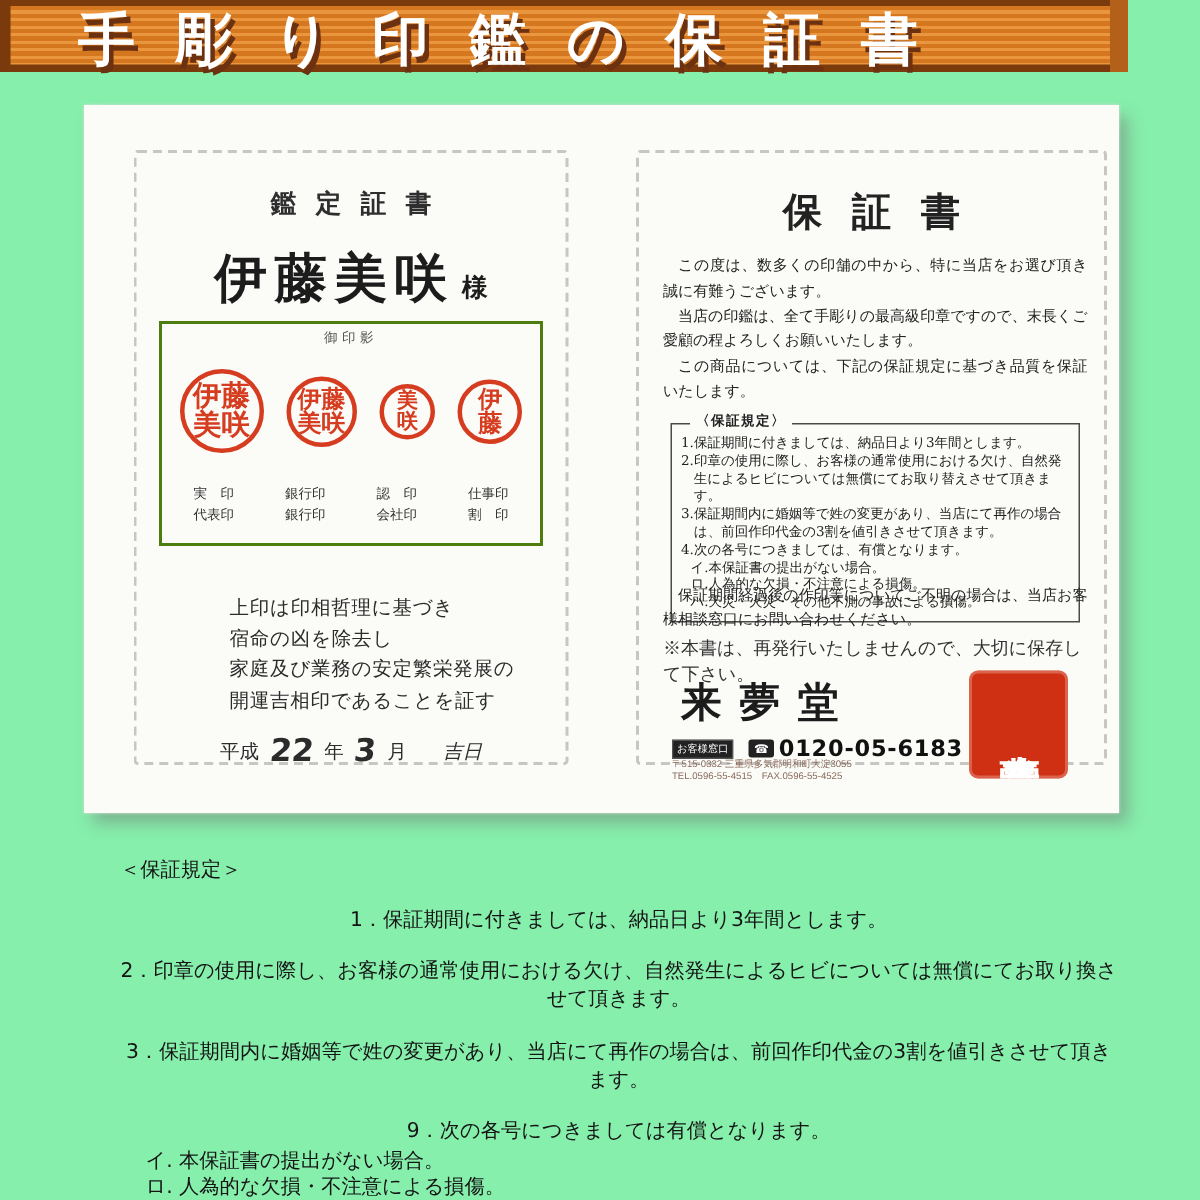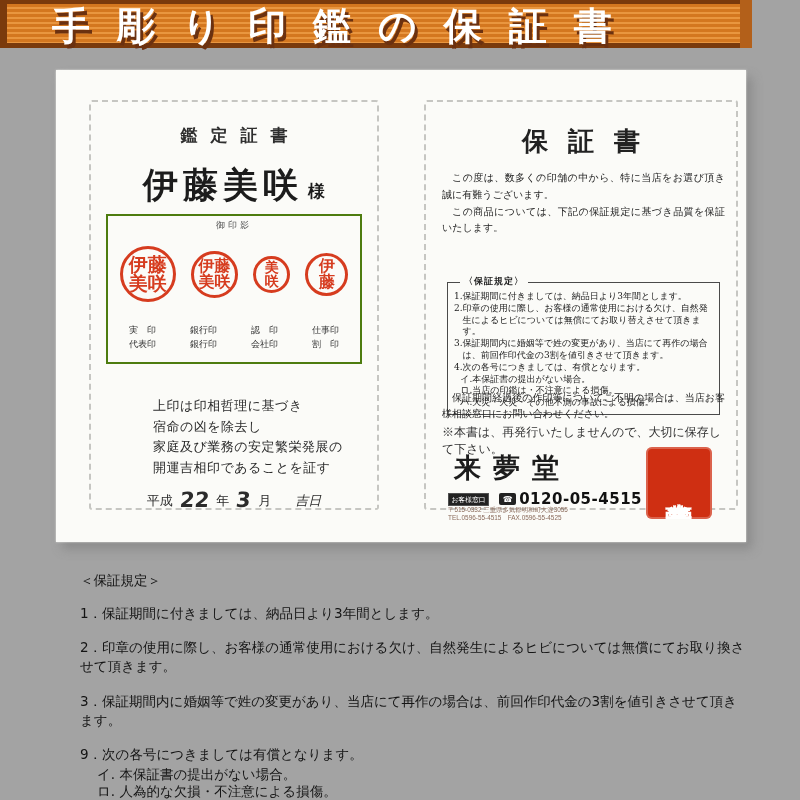--- a/index.html
+++ b/index.html
@@ -2,21 +2,21 @@
 <html style="--banner-base: #7a3a0c; --banner-stripe-dark: #d4771f; --banner-stripe-light: #e9963f; --banner-right-band: #b3601a; --banner-text: #ffffff; --banner-text-shadow: #6b3110; --seal-red: #d63c1f; --shop-seal-red: #cf2f12; --paper: #fbfbf8;"><head>
 <meta charset="utf-8">
 <style>
   :root{
     --banner-base:#7a3a0c; --banner-stripe-dark:#d4771f; --banner-stripe-light:#e9963f;
     --banner-right-band:#b3601a; --banner-text:#ffffff; --banner-text-shadow:#6b3110;
     --seal-red:#d63c1f; --shop-seal-red:#cf2f12; --paper:#fbfbf8;
   }
   *{margin:0;padding:0;box-sizing:border-box;}
   body{background:#ffffff;font-family:"Liberation Sans","DejaVu Sans",sans-serif;}
-  #page{position:relative;width:800px;height:800px;background:#a3a3a3;overflow:hidden;}
+  #page{position:relative;width:800px;height:800px;background:#86efac;overflow:hidden;}
 
   
   #banner{position:absolute;left:0;top:0;width:752px;height:48px;background:var(--banner-base);}
   #banner .stripes{position:absolute;top:4px;right:12px;bottom:5px;left:7px;
     background:repeating-linear-gradient(180deg,var(--banner-stripe-dark) 0 3px,var(--banner-stripe-light) 3px 5px);}
   #banner .right-band{position:absolute;top:0;right:0;bottom:0;width:12px;background:var(--banner-right-band);}
   #banner .title{position:absolute;left:52px;top:1px;width:660px;text-align:left;
     font-size:38px;font-weight:800;letter-spacing:27px;color:var(--banner-text);
     text-shadow:3px 4px 0 var(--banner-text-shadow);font-family:"DejaVu Sans",sans-serif;white-space:nowrap;}
 
@@ -88,21 +88,21 @@
     line-height:1.1;letter-spacing:1px;overflow:hidden;box-shadow:inset 0 0 0 2px rgba(255,255,255,.25);}
   .wm{position:absolute;border:7px solid #ededeа;border-color:#ececea;border-radius:50%;opacity:.55;z-index:0;}
   .wm1{width:90px;height:90px;left:50px;top:150px;}
   .wm2{width:70px;height:70px;left:150px;top:210px;}
   .wm3{width:80px;height:80px;left:90px;top:280px;}
 
   
   #bottom{position:absolute;left:80px;top:571px;width:665px;color:#141414;font-size:13.5px;line-height:1.42;
     font-family:"DejaVu Sans","Liberation Sans",sans-serif;}
   #bottom .heading{margin-bottom:14px;}
-  #bottom .clause{margin-bottom:15px;}
+  #bottom .clause{margin-bottom:15px;text-align:center;}
   #bottom .clause-last{margin-bottom:2px;}
   #bottom .subs{margin-left:17px;line-height:1.22;}
 </style>
 </head>
 <body>
 
 <div id="page">
 
   <div id="banner">
     <div class="stripes"></div>
@@ -161,42 +161,43 @@
 
     <div class="cert" id="cert-right">
       <div class="wm wm1"></div>
       <div class="wm wm2"></div>
       <div class="wm wm3"></div>
 
       <div class="rc-title">保証書</div>
 
       <div class="rc-intro">
         <p>この度は、数多くの印舗の中から、特に当店をお選び頂き誠に有難うございます。</p>
+        <p>当店の印鑑は、全て手彫りの最高級印章ですので、末長くご愛顧の程よろしくお願いいたします。</p>
         <p>この商品については、下記の保証規定に基づき品質を保証いたします。</p>
       </div>
 
       <div class="rc-box">
         <span class="box-title">〈保証規定〉</span>
         <div class="prov-item">1.保証期間に付きましては、納品日より3年間とします。</div>
         <div class="prov-item">2.印章の使用に際し、お客様の通常使用における欠け、自然発生によるヒビについては無償にてお取り替えさせて頂きます。</div>
         <div class="prov-item">3.保証期間内に婚姻等で姓の変更があり、当店にて再作の場合は、前回作印代金の3割を値引きさせて頂きます。</div>
         <div class="prov-item">4.次の各号につきましては、有償となります。</div>
         <div class="prov-item prov-sub">イ.本保証書の提出がない場合。</div>
-        <div class="prov-item prov-sub">ロ.当店の印鑑は・不注意による損傷。</div>
+        <div class="prov-item prov-sub">ロ.人為的な欠損・不注意による損傷。</div>
         <div class="prov-item prov-sub">ハ.天災・火災・その他不測の事故による損傷。</div>
       </div>
 
       <div class="rc-after">保証期間経過後の作印等についてご不明の場合は、当店お客様相談窓口にお問い合わせください。</div>
       <div class="rc-note">※本書は、再発行いたしませんので、大切に保存して下さい。</div>
 
       <div class="rc-shop-name">来夢堂</div>
       <div class="rc-contact">
         <span class="contact-badge">お客様窓口</span>
         <span class="freedial-icon">☎</span>
-        <span class="freedial-number">0120-05-4515</span>
+        <span class="freedial-number">0120-05-6183</span>
       </div>
       <div class="rc-address">
         <div>〒515-0332 三重県多気郡明和町大淀3055</div>
         <div>TEL.0596-55-4515　FAX.0596-55-4525</div>
       </div>
       <div class="rc-seal">来夢堂</div>
     </div>
   </div>
 
   <div id="bottom">

